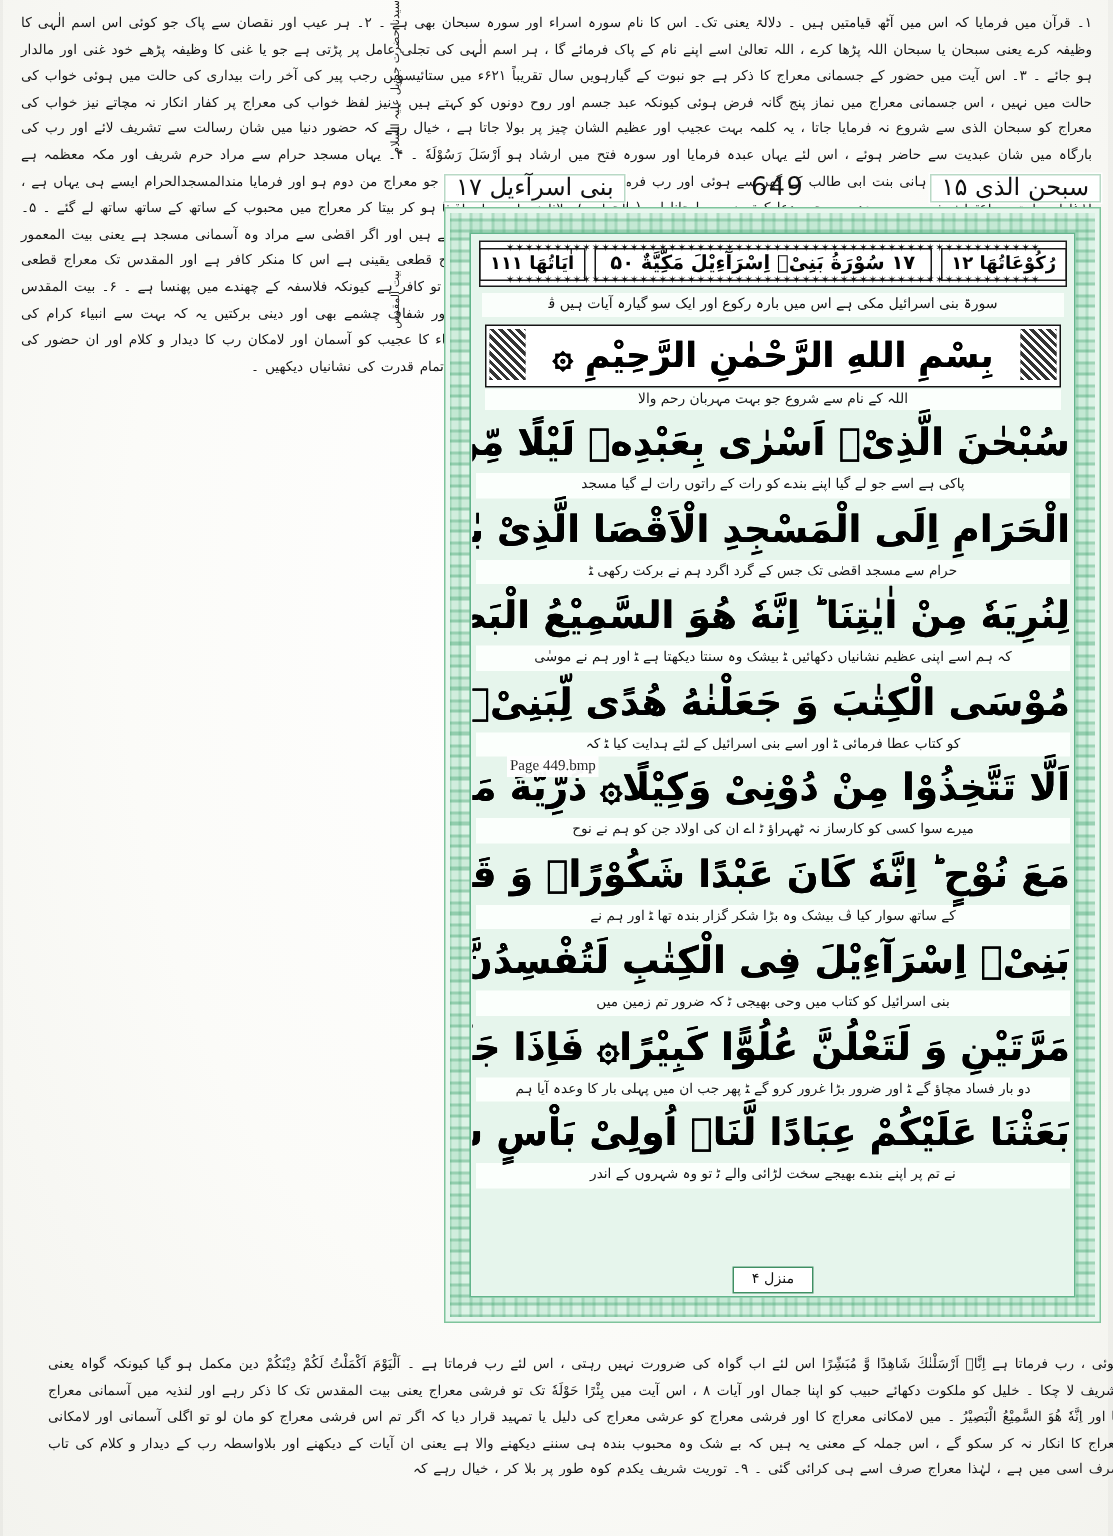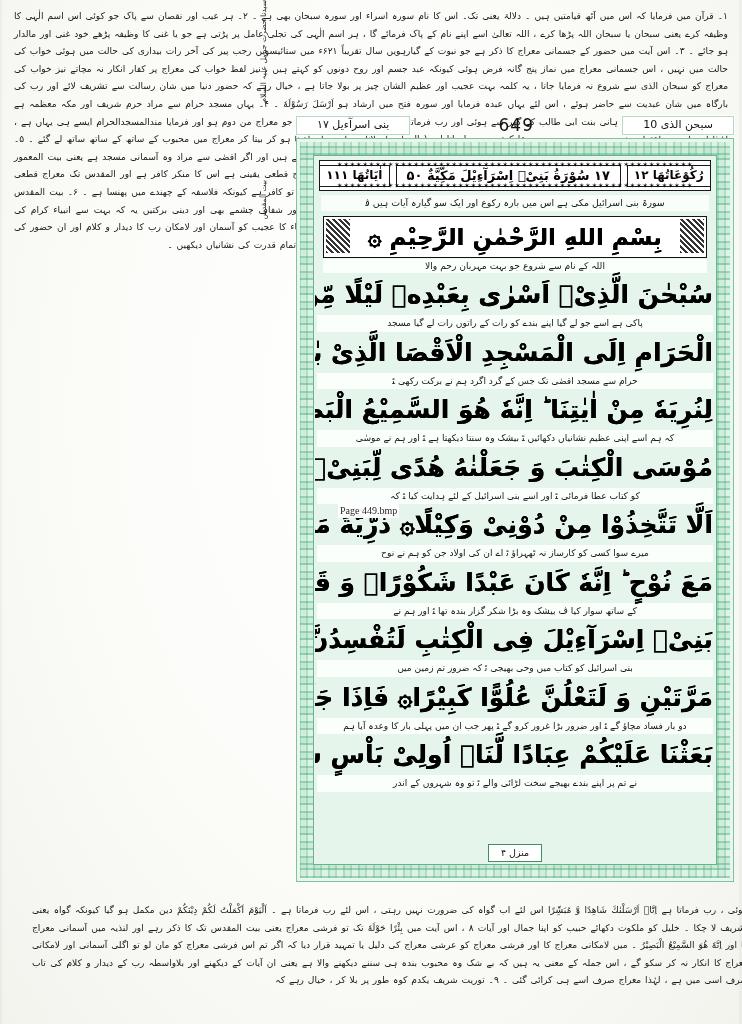--- a/index.html
+++ b/index.html
@@ -57,22 +57,22 @@
 
   
   #running-head{
     position:absolute;left:296px;top:112px;width:438px;height:26px;
     display:flex;align-items:center;justify-content:space-between;
     direction:rtl;
   }
   .head-box{
     background:#ffffff;
     border:1px solid #b9d9c6;
-    padding:1px 20px 2px;
-    font-size:11px;line-height:14px;color:#111;
+    padding:1px 7px 2px;
+    font-size:16px;line-height:14px;color:#111;
     box-shadow:0 0 0 1px rgba(255,255,255,.8);
   }
   #page-number{
     font-size:17px;line-height:19px;color:#111;
     padding:0 12px;background:transparent;border:none;letter-spacing:1px;
   }
 
   
   #quran-panel{
     position:absolute;left:296px;top:138px;width:438px;height:744px;
@@ -230,21 +230,21 @@
 <div id="page">
 
   <div class="tafsir" id="tafsir-top">۱۔ قرآن میں فرمایا کہ اس میں آٹھ قیامتیں ہیں ۔ دلالۃ یعنی تک۔ اس کا نام سورہ اسراء اور سورہ سبحان بھی ہے ۔ ۲۔ ہر عیب اور نقصان سے پاک جو کوئی اس اسم الٰہی کا وظیفہ کرے یعنی سبحان یا سبحان اللہ پڑھا کرے ، اللہ تعالیٰ اسے اپنے نام کے پاک فرمائے گا ، ہر اسم الٰہی کی تجلی عامل پر پڑتی ہے جو یا غنی کا وظیفہ پڑھے خود غنی اور مالدار ہو جائے ۔ ۳۔ اس آیت میں حضور کے جسمانی معراج کا ذکر ہے جو نبوت کے گیارہویں سال تقریباً ۶۲۱ء میں ستائیسویں رجب پیر کی آخر رات بیداری کی حالت میں ہوئی خواب کی حالت میں نہیں ، اس جسمانی معراج میں نماز پنج گانہ فرض ہوئی کیونکہ عبد جسم اور روح دونوں کو کہتے ہیں ، نیز لفظ خواب کی معراج پر کفار انکار نہ مچاتے نیز خواب کی معراج کو سبحان الذی سے شروع نہ فرمایا جاتا ، یہ کلمہ بہت عجیب اور عظیم الشان چیز پر بولا جاتا ہے ، خیال رہے کہ حضور دنیا میں شان رسالت سے تشریف لائے اور رب کی بارگاہ میں شان عبدیت سے حاضر ہوئے ، اس لئے یہاں عبدہ فرمایا اور سورہ فتح میں ارشاد ہو اَرْسَلَ رَسُوْلَهٗ ۔ ۴۔ یہاں مسجد حرام سے مراد حرم شریف اور مکہ معظمہ ہے کیونکہ یہ معراج حضرت ام ہانی بنت ابی طالب کے گھر سے ہوئی اور رب فرماتا ہے ۔ حدیبیہ الکعبۃ ایسا کہ جو معراج من دوم ہو اور فرمایا مندالمسجدالحرام ایسے ہی یہاں ہے ، لہٰذا اس آیت پر اعتراض نہیں ، پھر بعد میں جب دعا کرتے ہیں ، لیجانا اور ( الجواب ) ملانا ہو اور یہاں لقینا ہو کر بیتا کر معراج میں محبوب کے ساتھ کے ساتھ ساتھ لے گئے ۔ ۵۔ یعنی بیت المقدس کیونکہ مسجد حرام سے بہت دور ایک ماہ کے راستے پر ہے اس لئے اسے مسجد اقصیٰ کہتے ہیں اور اگر اقصٰی سے مراد وہ آسمانی مسجد ہے یعنی بیت المعمور تو اس زمین سے اوپر ساتویں آسمان پر یہ ثبوت ہو گا خیال رہے کہ معراج کا ثبوت لفظاً تک آسمانی معراج قطعی یقینی ہے اس کا منکر کافر ہے اور المقدس تک معراج قطعی یقینی ہے اس کا منکر کافر ہے اگر اس لئے انکار کرتا ہے کہ آسمان کے کھلنے کو پھٹنے کے ممکن نہ جانتا ہے تو کافر ہے کیونکہ فلاسفہ کے چھندے میں پھنسا ہے ۔ ۶۔ بیت المقدس کی زمین میں بہت برکتیں ہیں ، سرسبز زمین بھی پھلوں اور نہری و دینی برکتیں ، باغات جاری نہریں اور شفاف چشمے بھی اور دینی برکتیں یہ کہ بہت سے انبیاء کرام کی سرزمین ہے یہاں تشریف لائے ، لہٰذا یہ زمین انبیاء کرام کی آرام گاہ نزول وحی کی جگہ ہے ۔ ۷۔ یعنی انبیاء کا عجیب کو آسمان اور لامکان رب کا دیدار و کلام اور ان حضور کی گواہی دیکھی رسولوں نے سنی تھیں ، جیسے رب کی ذات ، عرش و کرسی ، لوح و قلم ، جنت و دوزخ وغیرہ تمام قدرت کی نشانیاں دیکھیں ۔</div>
 
   <div class="tafsir" id="tafsir-left"></div>
 
   <div id="margin-note">سیدنا حضرت جبریل علیہ السلام</div>
   <div id="margin-note-2">بیت المقدس</div>
 
   <div id="running-head">
-    <div class="head-box">سبحن الذی 10</div>
+    <div class="head-box">سبحن الذی ۱۵</div>
     <div id="page-number">649</div>
     <div class="head-box">بنی اسرآءیل ۱۷</div>
   </div>
 
   <div id="quran-panel">
     <div id="panel-inner">
 
       <div id="surah-banner">
         <div class="star-row top">✶✶✶✶✶✶✶✶✶✶✶✶✶✶✶✶✶✶✶✶✶✶✶✶✶✶✶✶✶✶✶✶✶✶✶✶✶✶✶✶✶✶✶✶✶✶✶✶✶✶✶✶✶✶✶✶</div>
         <div class="banner-cell">رُکُوْعَاتُهَا ۱۲</div>

